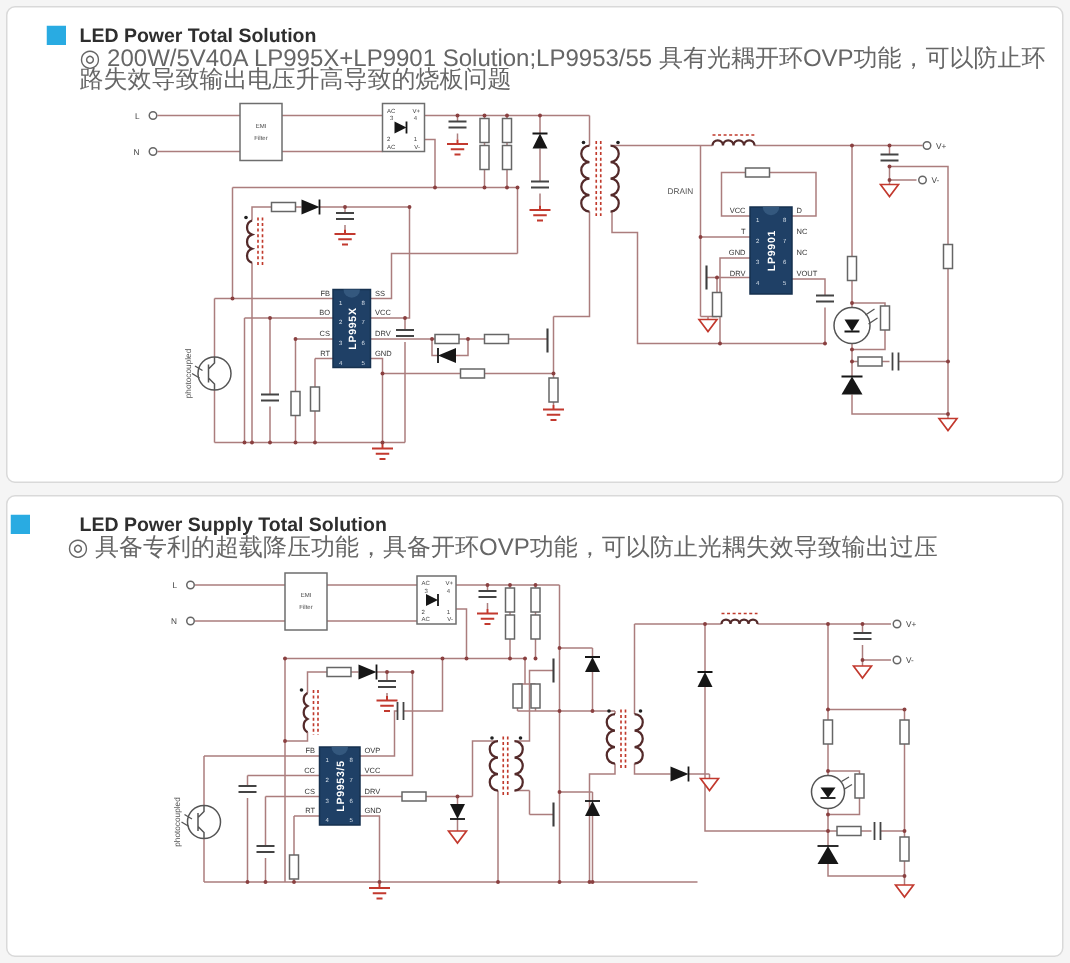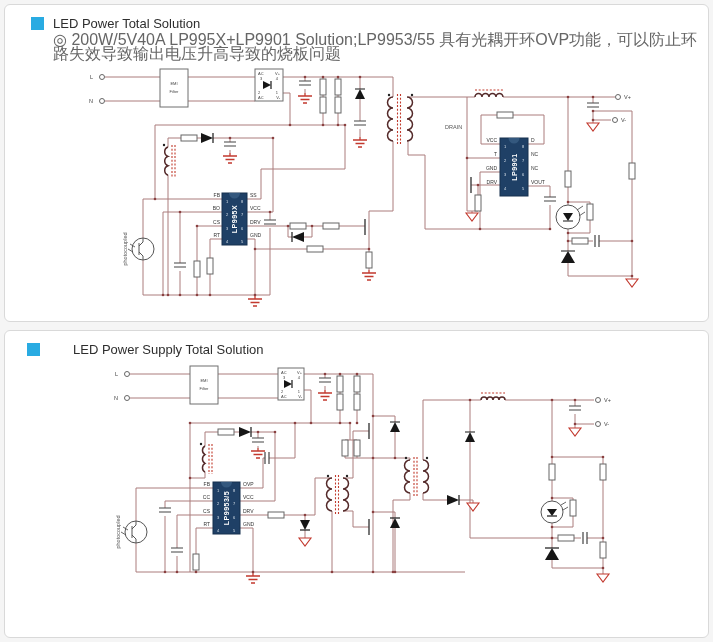--- a/index.html
+++ b/index.html
@@ -3,23 +3,23 @@
 <meta charset="utf-8">
 <style>
   html,body{margin:0;padding:0;}
   body{width:713px;height:642px;position:relative;background:#f5f5f5;
        font-family:"Liberation Sans","DejaVu Sans",sans-serif;}
   .panel{position:absolute;left:4px;width:705px;background:#fff;
          border:1px solid #d9d9d9;border-radius:6px;box-sizing:border-box;overflow:hidden;}
   #p1{top:4px;height:318px;}
   #p2{top:330px;height:308px;}
   .hdr{display:flex;align-items:center;gap:9px;margin:11px 0 2px 26px;}
-  #p2 .hdr{margin-left:22px;gap:33px;}
+  #p2 .hdr{margin-left:2px;gap:33px;}
   .sq{width:13px;height:13px;flex:none;}
-  .ttl{font-size:13px;font-weight:normal;color:#2e2e2e;margin:0;}
+  .ttl{font-size:13px;font-weight:bold;color:#2e2e2e;margin:0;}
   .bul{margin:1px 10px 0 48px;font-size:16px;color:#666;line-height:13.5px;}
   #p2 .bul{margin-left:40px;}
   svg.sch{display:block;margin-top:3px;}
   
   .w{stroke:#ab7d7d;stroke-width:1;fill:none;}
   .box{fill:#fff;stroke:#6e6e6e;stroke-width:1;}
   .c{fill:#fff;stroke:#666;stroke-width:1;}
   .cp{stroke:#444;stroke-width:1.2;fill:none;}
   .d{fill:#161616;stroke:none;}
   .db{stroke:#161616;stroke-width:1.2;fill:none;}
@@ -336,20 +336,21 @@
   </svg>
 </div>
 
 <div class="panel" id="p2">
   <div class="hdr">
     <svg class="sq" width="13" height="13">
         <rect width="13" height="13" fill="#29abe2"></rect>
       </svg>
     <h2 class="ttl">LED Power Supply Total Solution</h2>
   </div>
+  <div class="bul">◎ 具备专利的超载降压功能，具备开环OVP功能，可以防止光耦失效导致输出过压</div>
 
   <svg class="sch" width="705" height="232" viewBox="0 0 705 232">
 
     <g>
       <path class="w" d="M125,14 H185 M125,38 H185 M213,14 H273 M213,38 H273
         M299,14 H368 M299,30 H306 V63
         M320,14 V18 M320,26 V30
         M335,14 V16 M335,32 V34 M335,50 V63
         M352,14 V16 M352,32 V34 M352,50 V63
         M185,63 H345 M185,63 V212

